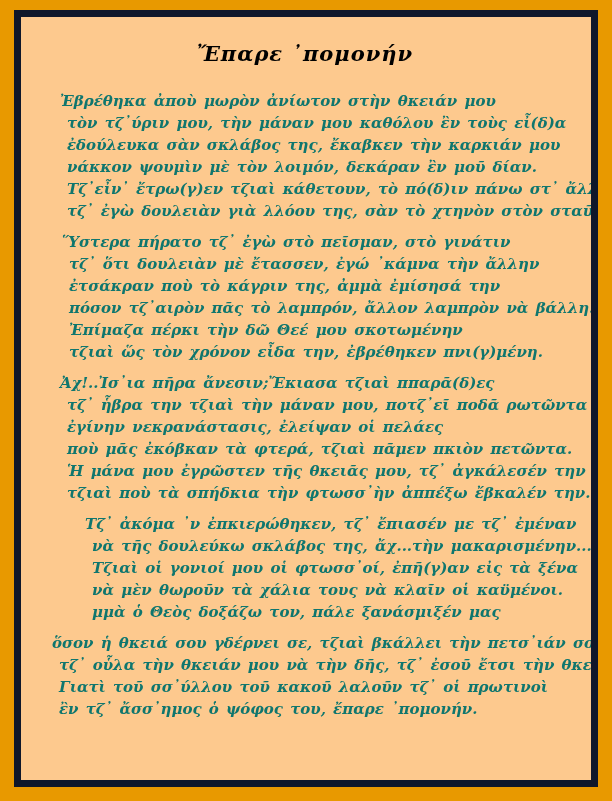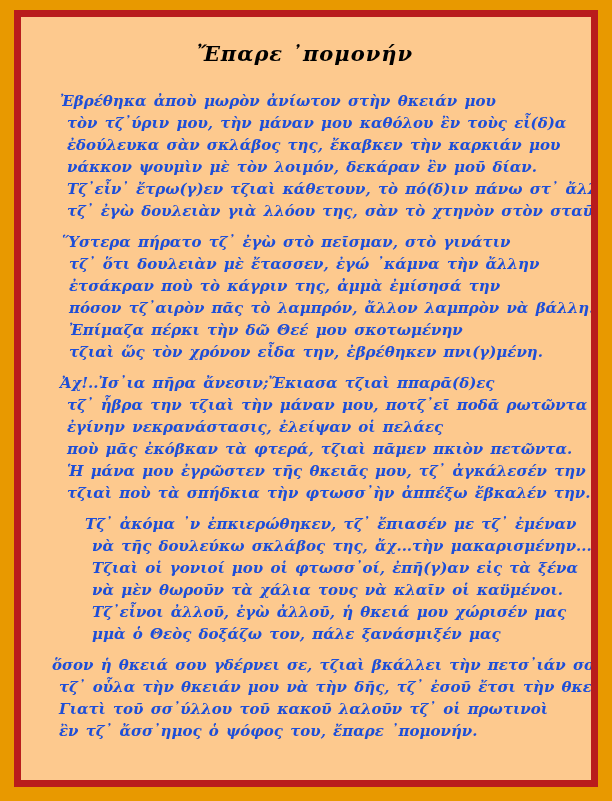--- a/index.html
+++ b/index.html
@@ -16,21 +16,21 @@
     box-sizing: border-box;
     width: 612px;
     height: 801px;
     background: #e89900;
     padding: 10px 14px 14px 14px;
   }
   .inner-frame {
     box-sizing: border-box;
     width: 100%;
     height: 100%;
-    border: 7px solid #b91c1c;
+    border: 7px solid #0f172a;
     background: #fdc98e;
     padding: 12px 8px 0 46px;
     overflow: hidden;
   }
   .poem-title {
     text-align: center;
     font-size: 21px;
     font-weight: bold;
     font-style: italic;
     color: #000000;
@@ -42,21 +42,21 @@
   }
   
   .stanza:nth-of-type(2) { margin-left: 2px; }
   .stanza:nth-of-type(4) { margin-left: 25px; }
   .stanza:nth-of-type(5) { margin-left: -8px; }
   .line {
     font-size: 15px;
     line-height: 22px;
     font-weight: bold;
     font-style: italic;
-    color: #1d4ed8;
+    color: #0f766e;
     white-space: nowrap;
     word-spacing: 2px;
   }
   .stanza .line:first-child {
     margin-left: -7px;
   }
 </style>
 </head>
 <body>
 
@@ -90,21 +90,20 @@
       <div class="line">ποὺ μᾶς ἐκόβκαν τὰ φτερά, τζιαὶ πᾶμεν πκιὸν πετῶντα.</div>
       <div class="line">Ἡ μάνα μου ἐγρῶστεν τῆς θκειᾶς μου, τζ᾿ ἀγκάλεσέν την</div>
       <div class="line">τζιαὶ ποὺ τὰ σπήδκια τὴν φτωσσ᾿ὴν ἀππέξω ἔβκαλέν την.</div>
     </div>
 
     <div class="stanza">
       <div class="line">Τζ᾿ ἀκόμα ᾿ν ἐπκιερώθηκεν, τζ᾿ ἔπιασέν με τζ᾿ ἐμέναν</div>
       <div class="line">νὰ τῆς δουλεύκω σκλάβος της, ἄχ...τὴν μακαρισμένην...</div>
       <div class="line">Τζιαὶ οἱ γονιοί μου οἱ φτωσσ᾿οί, ἐπῆ(γ)αν εἰς τὰ ξένα</div>
       <div class="line">νὰ μὲν θωροῦν τὰ χάλια τους νὰ κλαῖν οἱ καϋμένοι.</div>
-      <div class="line">Τζ᾿εἶνοι ἀλλοῦ, ἐγὼ ἀλλοῦ, ἡ θκειά μου χώρισέν μας</div>
       <div class="line">μμὰ ὁ Θεὸς δοξάζω τον, πάλε ξανάσμιξέν μας</div>
     </div>
 
     <div class="stanza">
       <div class="line">ὅσον ἡ θκειά σου γδέρνει σε, τζιαὶ βκάλλει τὴν πετσ᾿ιάν σου</div>
       <div class="line">τζ᾿ οὗλα τὴν θκειάν μου νὰ τὴν δῆς, τζ᾿ ἐσοῦ ἔτσι τὴν θκειάν σου.</div>
       <div class="line">Γιατὶ τοῦ σσ᾿ύλλου τοῦ κακοῦ λαλοῦν τζ᾿ οἱ πρωτινοὶ</div>
       <div class="line">ἒν τζ᾿ ἄσσ᾿ημος ὁ ψόφος του, ἔπαρε ᾿πομονήν.</div>
     </div>
 

